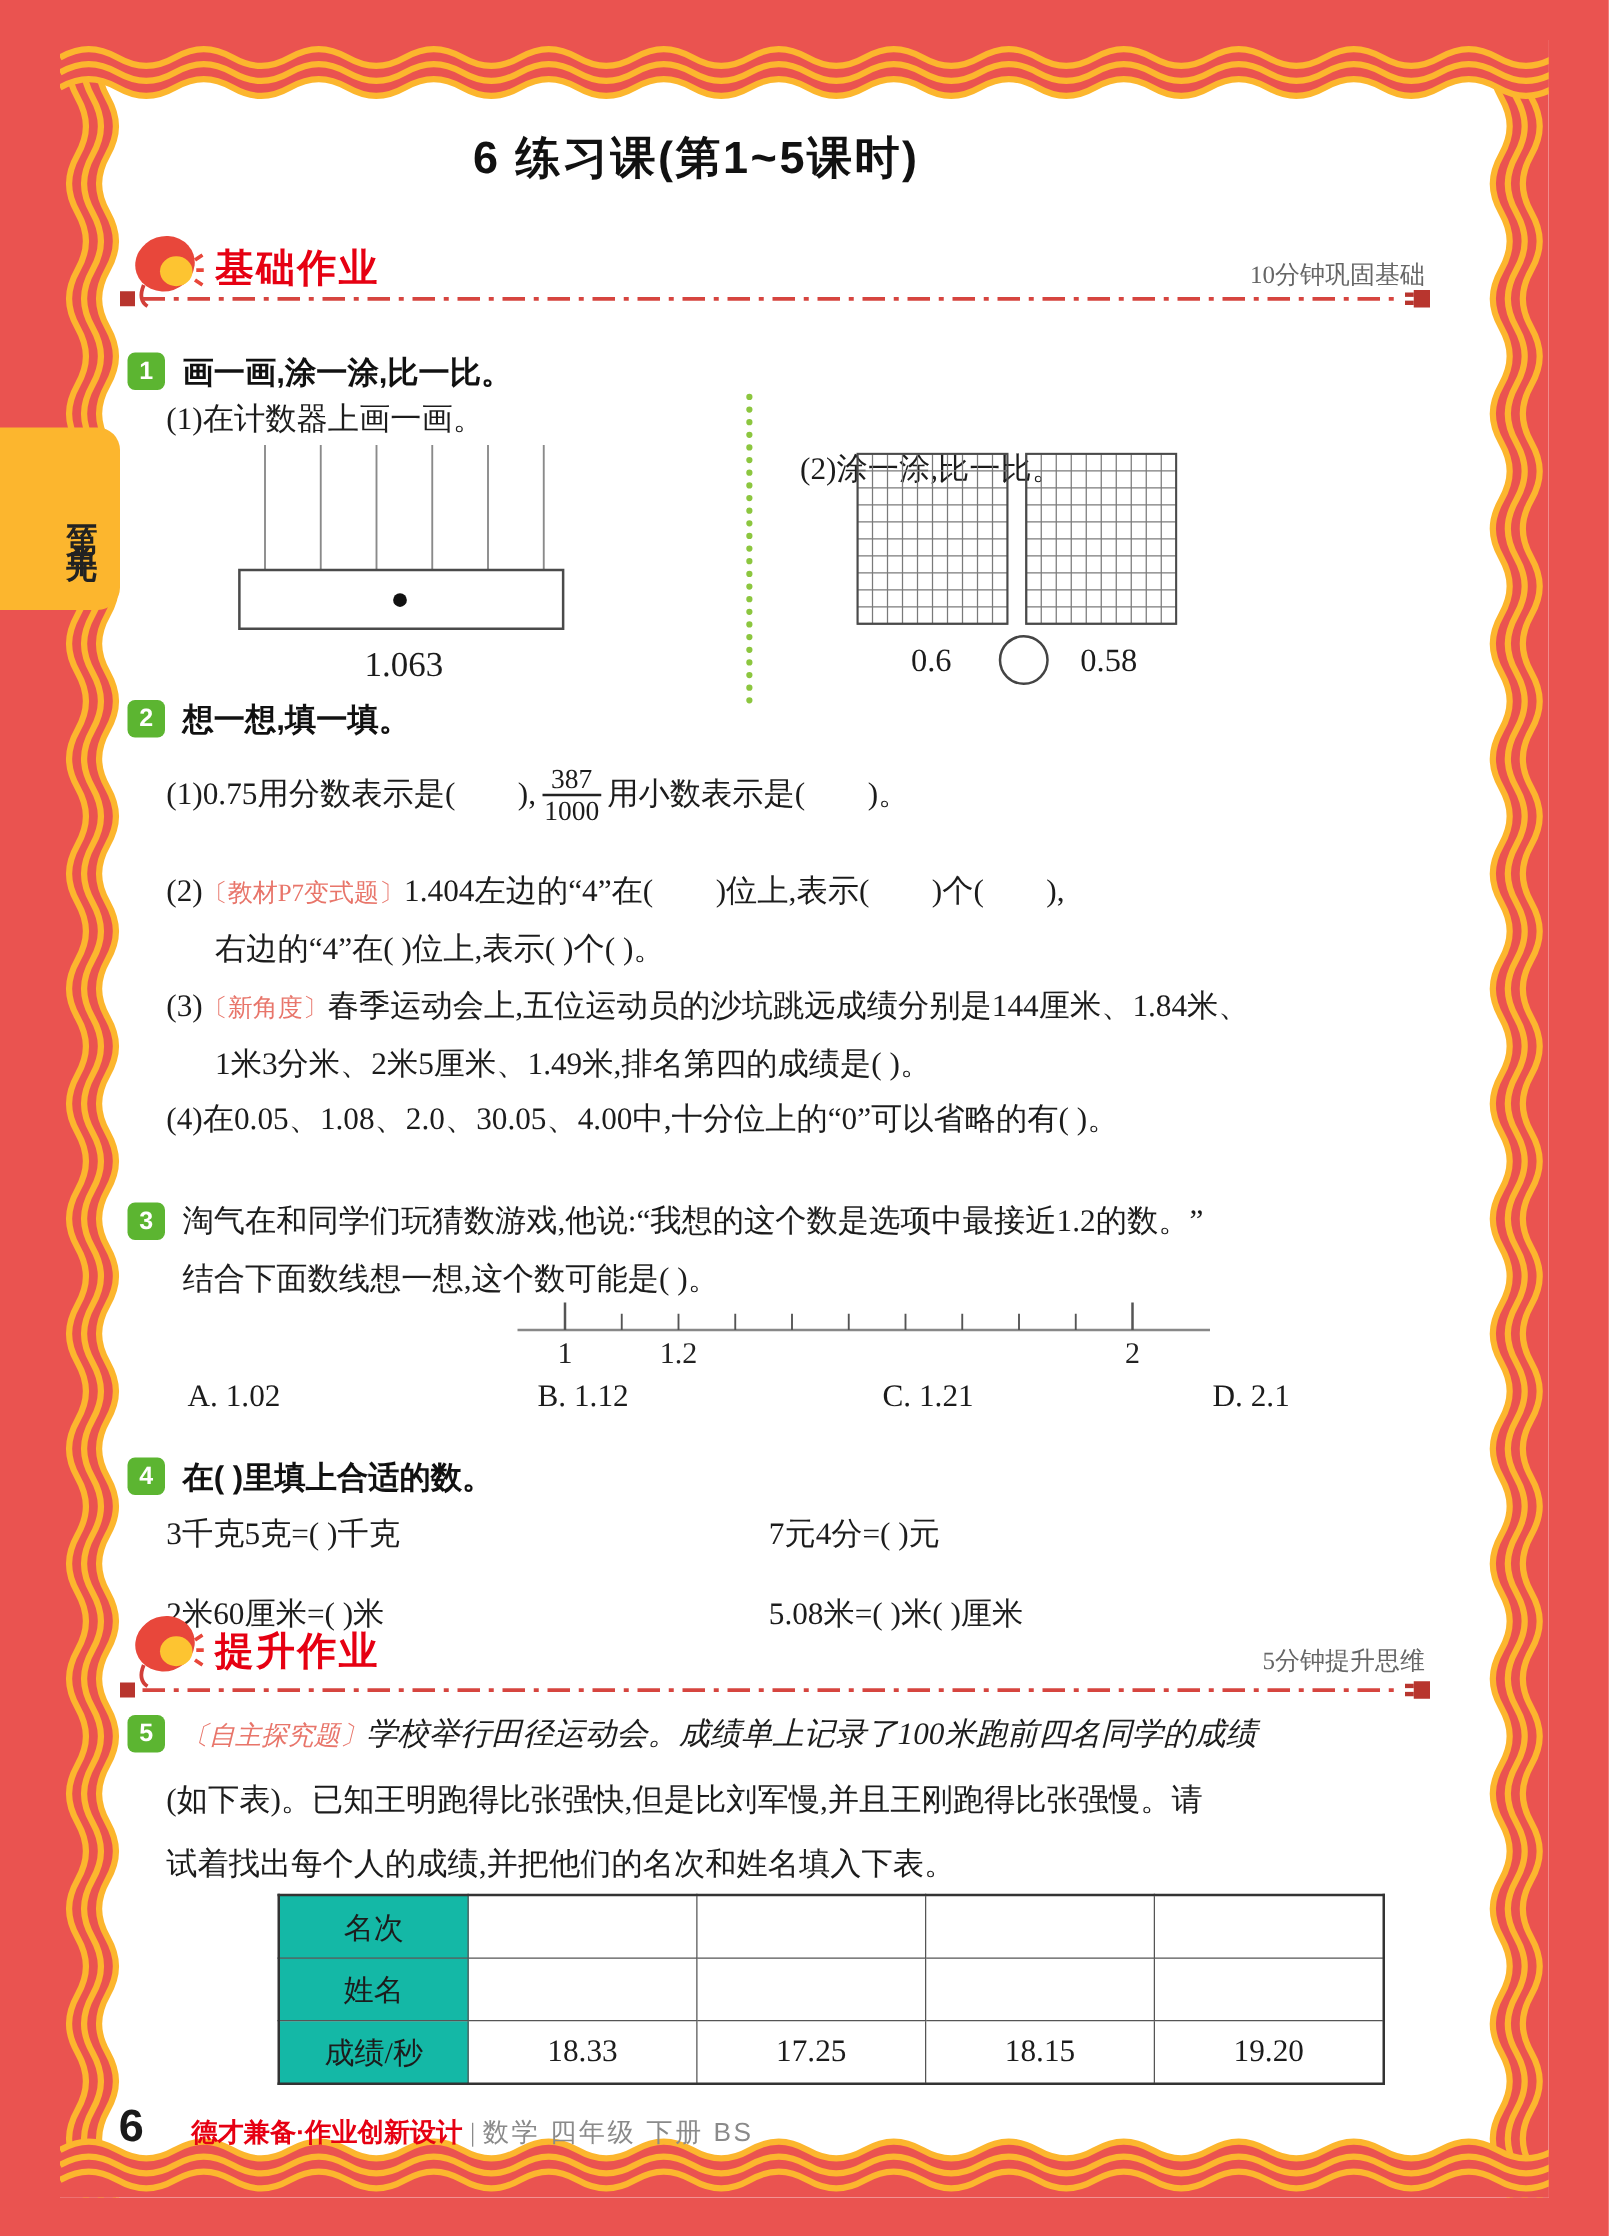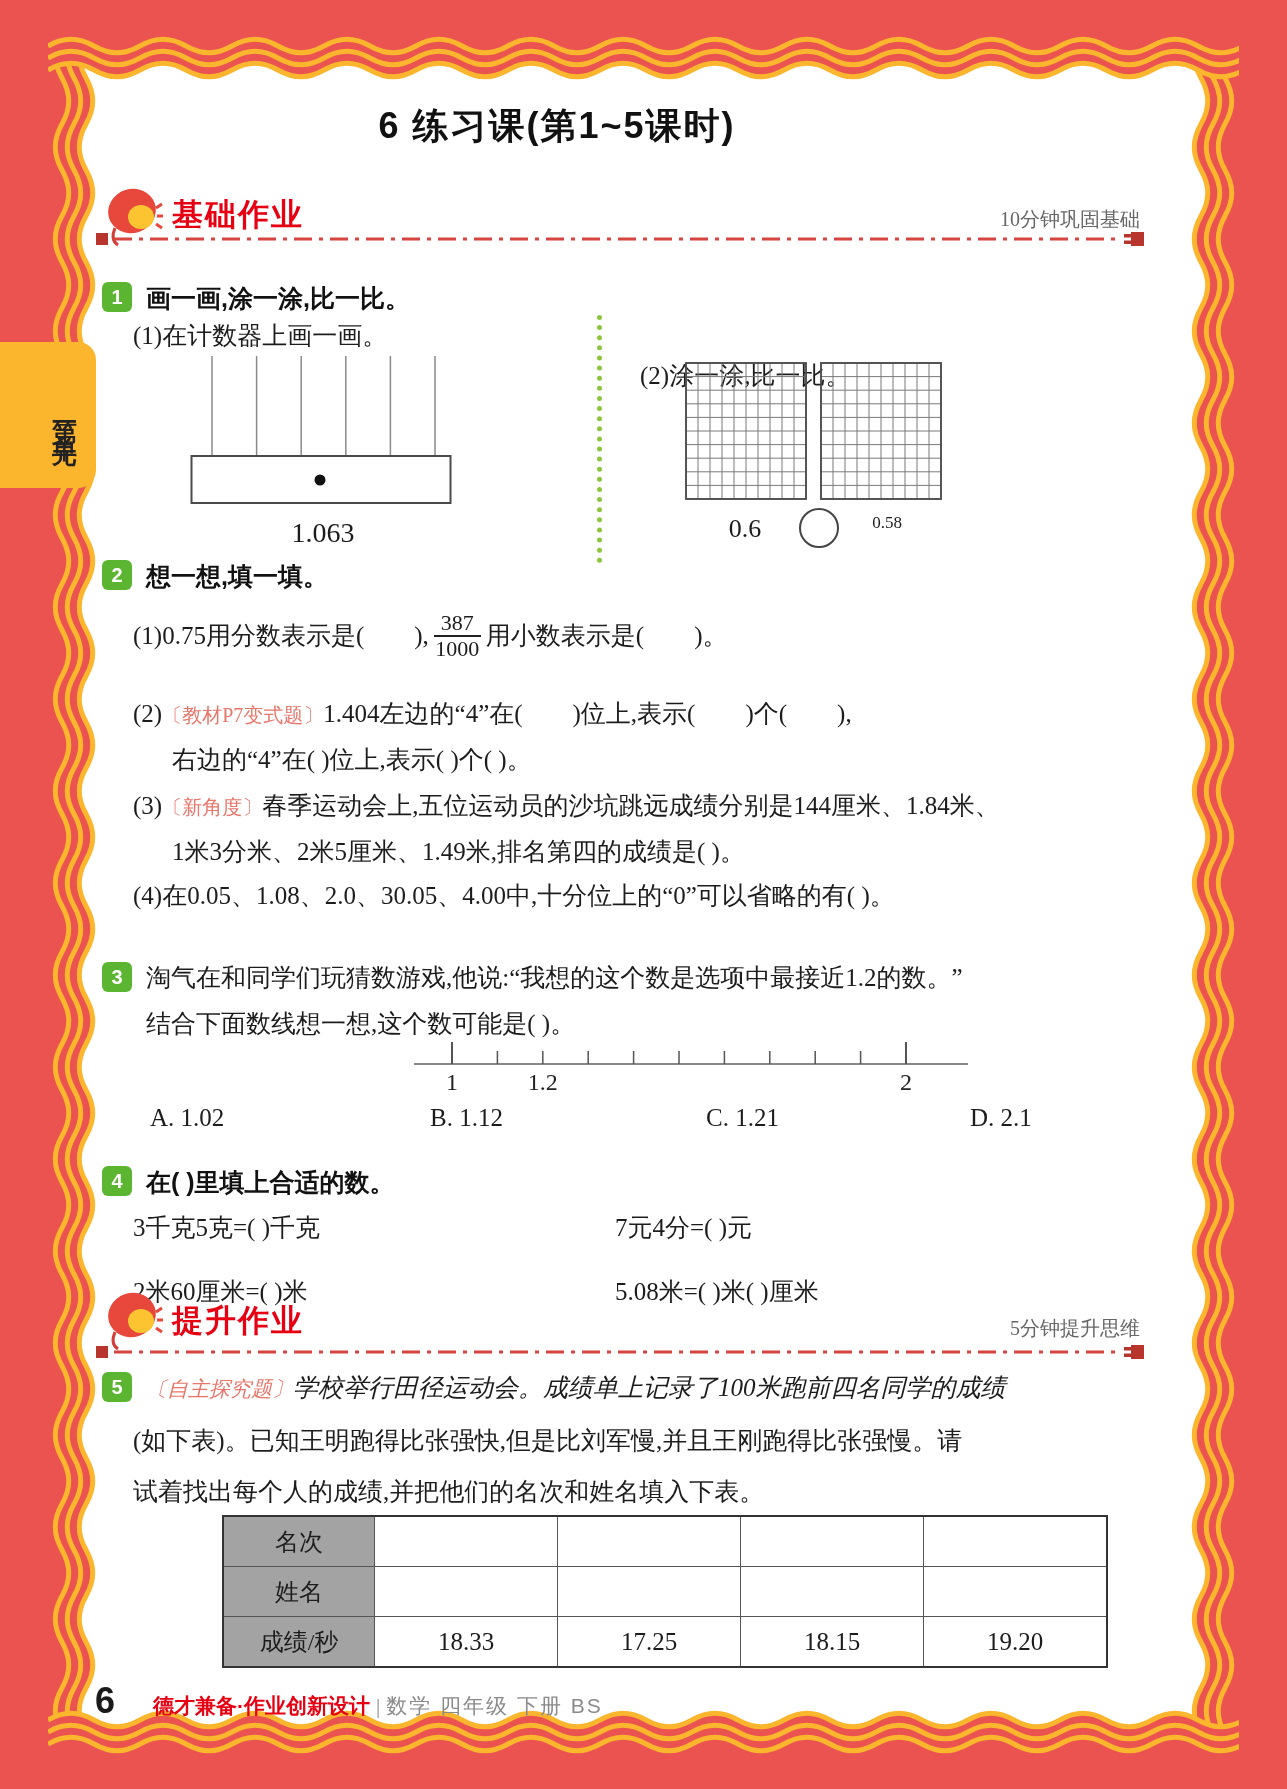--- a/index.html
+++ b/index.html
@@ -28,21 +28,21 @@
   .lead{font-family:"Liberation Sans",sans-serif;font-weight:700;font-size:25px;color:#111;}
   .tag{color:#e8756a;font-size:20px;}
   .frac{display:inline-flex;flex-direction:column;align-items:center;margin:0 5px;font-size:22px;line-height:1.1;vertical-align:middle;}
   .frac .num{border-bottom:2px solid #222;padding:0 7px;}
   .frac-line{display:flex;align-items:center;}
   #green-divider{position:absolute;left:597px;top:315px;height:248px;width:0;border-left:5px dotted #8cc63f;}
   .cmp-circle{position:absolute;width:36px;height:36px;border:2px solid #444;border-radius:50%;}
   .opt{position:absolute;font-size:25px;}
   table.score{border-collapse:collapse;}
   table.score td{border:1.5px solid #555;width:180px;height:47px;text-align:center;font-size:25px;}
-  table.score td.hd{background:#a3a3a3;width:148px;font-size:24px;}
+  table.score td.hd{background:#14b8a6;width:148px;font-size:24px;}
   table.score{border:2px solid #333;}
   #footer{position:absolute;left:95px;top:1680px;display:flex;align-items:baseline;z-index:3;}
   #footer .pnum{font-family:"Liberation Sans",sans-serif;font-weight:800;font-size:36px;color:#1a1a1a;margin-right:38px;}
   #footer .brand{font-family:"Liberation Sans",sans-serif;font-weight:700;font-size:21px;color:#e60012;}
   #footer .sep{font-size:21px;color:#8a8a8a;margin:0 6px;}
   #footer .info{font-family:"Liberation Sans",sans-serif;font-size:21px;color:#8a8a8a;letter-spacing:2px;}
 </style>
 </head>
 <body>
 
@@ -174,21 +174,21 @@
         <line x1="96" y1="0" x2="96" y2="136" stroke="#7a7a7a" stroke-width="1"></line>
         <line x1="0" y1="108.8" x2="120" y2="108.8" stroke="#7a7a7a" stroke-width="1"></line>
         <line x1="108" y1="0" x2="108" y2="136" stroke="#7a7a7a" stroke-width="1"></line>
         <line x1="0" y1="122.39999999999999" x2="120" y2="122.39999999999999" stroke="#7a7a7a" stroke-width="1"></line>
         <line x1="120" y1="0" x2="120" y2="136" stroke="#7a7a7a" stroke-width="1"></line>
         <line x1="0" y1="136" x2="120" y2="136" stroke="#7a7a7a" stroke-width="1"></line>
         <rect x="0" y="0" width="120" height="136" fill="none" stroke="#4a4a4a" stroke-width="1.8"></rect>
       </svg></div>
   <div class="line" style="left:700px;top:512px;width:90px;text-align:center;font-size:26px;">0.6</div>
   <div class="cmp-circle" style="left:799px;top:508px;"></div>
-  <div class="line" style="left:842px;top:512px;width:90px;text-align:center;font-size:17px;">0.58</div>
+  <div class="line" style="left:842px;top:512px;width:90px;text-align:center;font-size:26px;">0.58</div>
 
   <div class="badge" style="left:102px;top:560px;">2</div>
   <div class="line lead" style="left:146px;top:560px;">想一想,填一填。</div>
 
   <div class="line frac-line" style="left:133px;top:600px;height:72px;">
     <span class="t">(1)0.75用分数表示是(        ),</span>
     <span class="frac">
       <span class="num">387</span>
       <span class="den">1000</span>
     </span>

